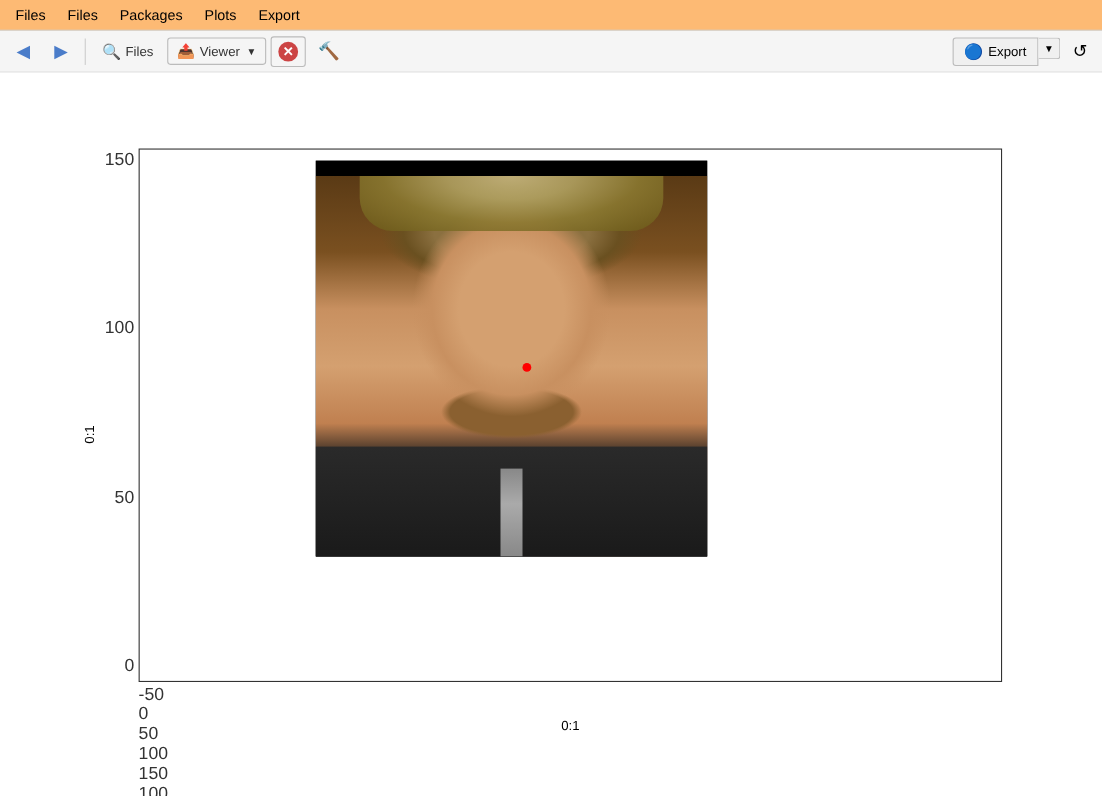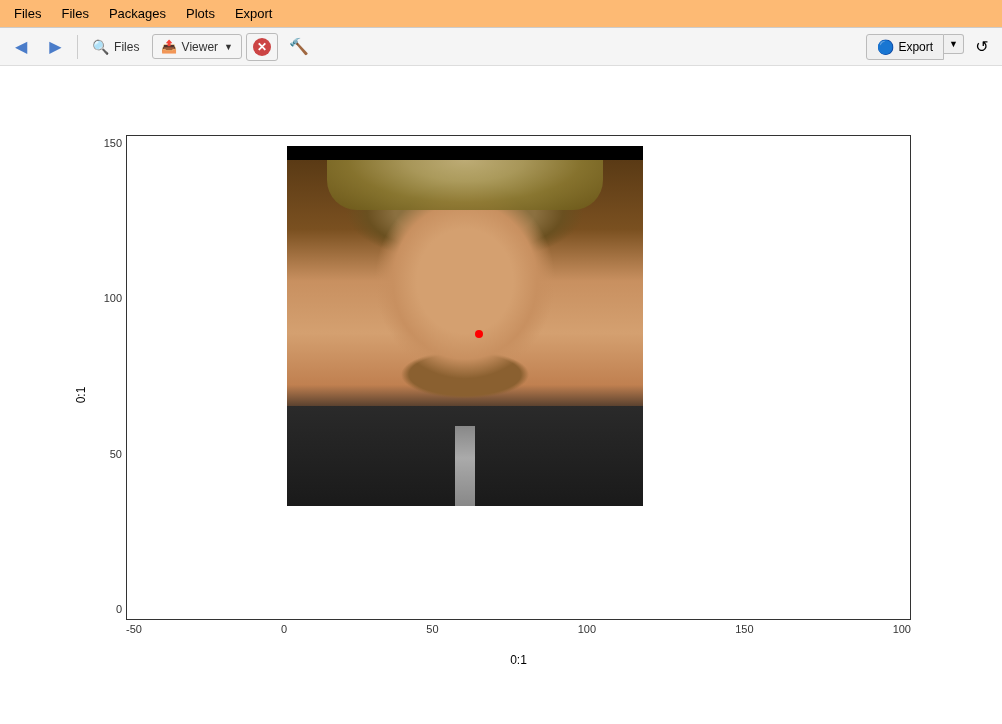--- a/index.html
+++ b/index.html
@@ -109,21 +109,21 @@
       position: absolute;
       left: 55px;
       top: 20px;
       right: 20px;
       bottom: 55px;
       border: 1px solid #333;
       background: white;
       overflow: hidden;
     }
     .tick-label {
-      font-size: 11px;
+      font-size: 16px;
       color: #333;
     }
 
     
     .plot-image {
       position: absolute;
       width: 356px;
       height: 360px;
       left: 160px;
       top: 10px;
@@ -280,21 +280,21 @@
 
           <div style="position:absolute; bottom:0; left:50%; transform:translateX(-50%); width:20px; height:80px;
             background: linear-gradient(180deg, #888 0%, #aaa 40%, #888 100%);
           "></div>
         </div>
 
         <div class="red-dot"></div>
       </div>
     </div>
 
-    <div style="position:absolute; left:55px; right:20px; bottom:32px; height:20px; display:flex; justify-content:space-between; align-items:flex-start;">
+    <div style="position:absolute; left:55px; right:20px; bottom:32px; height:20px; display:flex; justify-content:space-between; align-items:flex-start;flex-direction:column;">
       <span class="tick-label">-50</span>
       <span class="tick-label">0</span>
       <span class="tick-label">50</span>
       <span class="tick-label">100</span>
       <span class="tick-label">150</span>
       <span class="tick-label">100</span>
     </div>
 
     <div style="position:absolute; bottom:8px; left:55px; right:20px; text-align:center; font-size:12px;">0:1</div>
 

